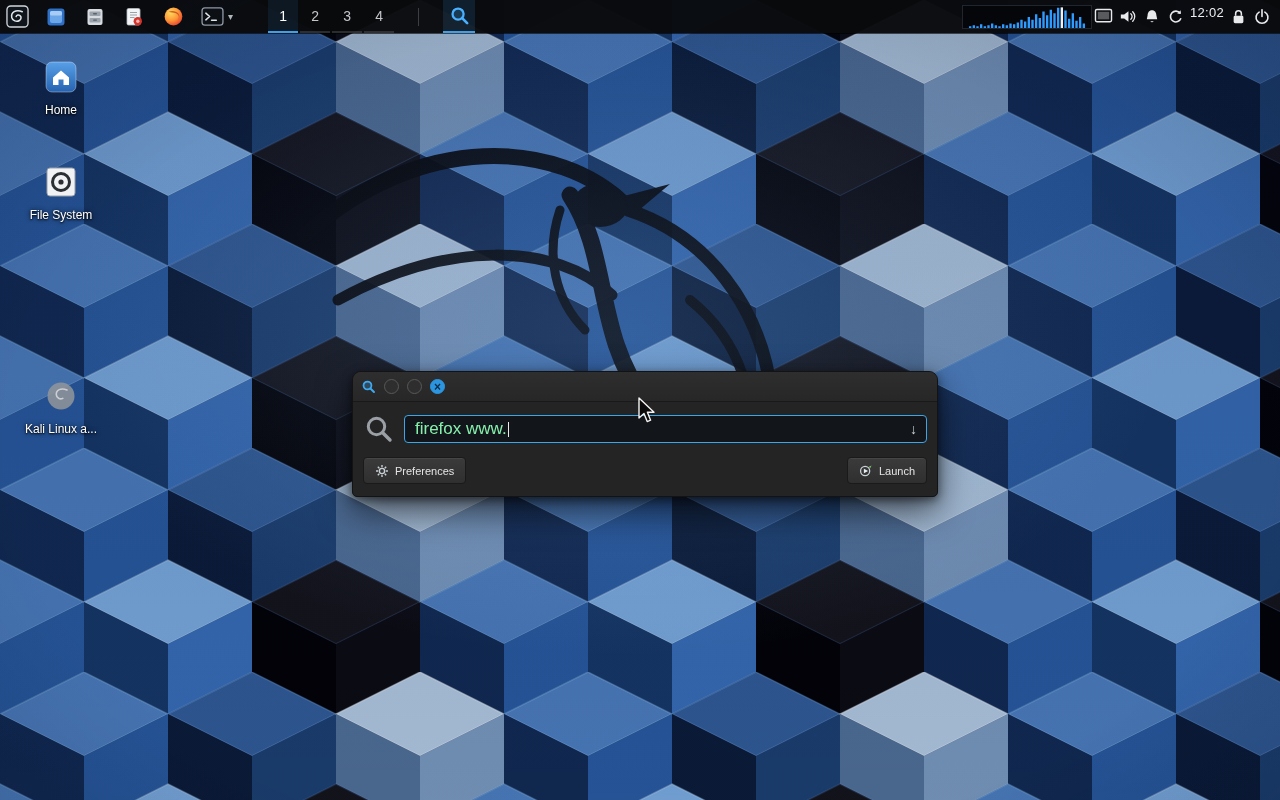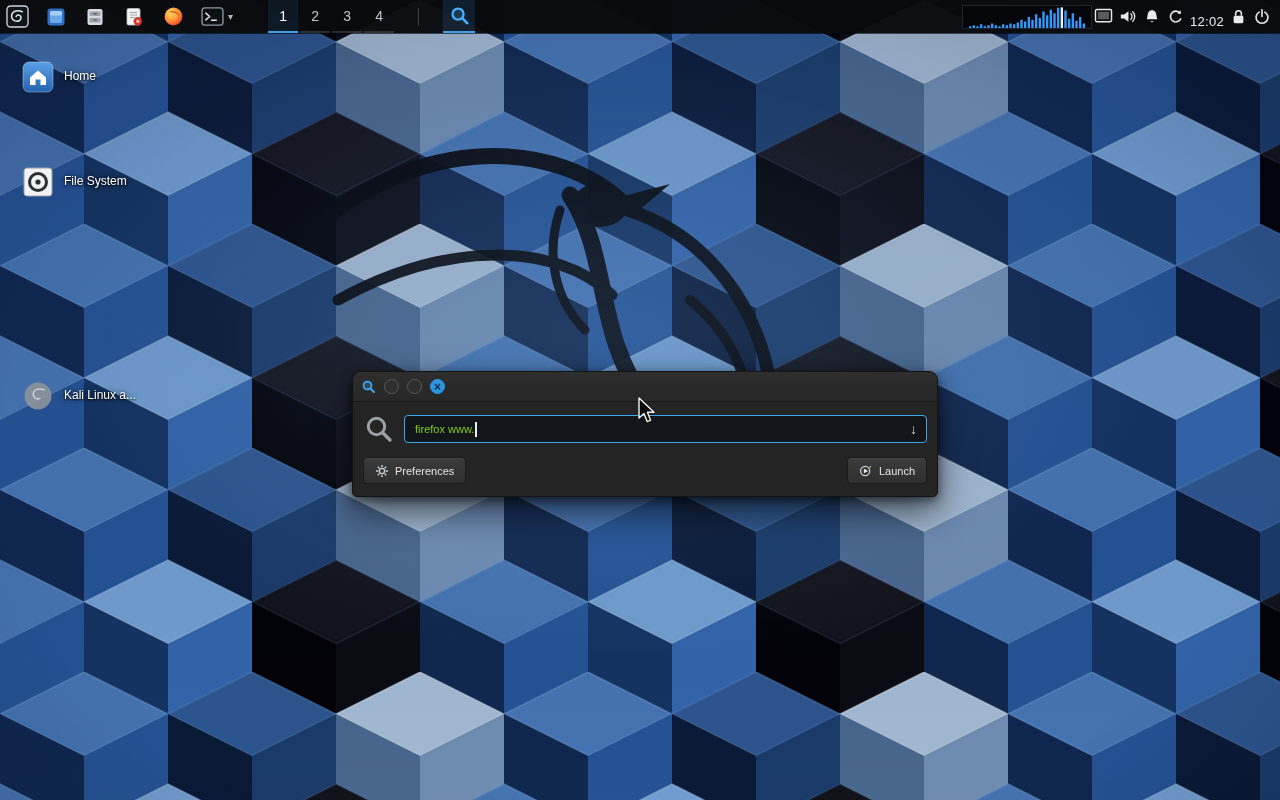--- a/index.html
+++ b/index.html
@@ -24,28 +24,28 @@
   .p-launcher { width:26px; height:26px; display:flex; align-items:center; justify-content:center; }
   .term-cell { display:flex; align-items:center; gap:3px; }
   .chev { color:#aeb6bd; font-size:10px; line-height:1; }
   .workspaces { display:flex; margin-left:22px; gap:2px; height:33px; }
   .ws { width:30px; height:33px; display:flex; align-items:center; justify-content:center;
         color:#c3c7cb; font-size:14px; border-bottom:2px solid rgba(255,255,255,.14); }
   .ws.active { color:#fff; border-bottom-color:#3f9fe8; background:rgba(63,159,232,.10); }
   .p-sep { width:1px; height:18px; background:#3b3f45; margin:0 11px; }
   .taskbtn { width:32px; height:33px; display:flex; align-items:center; justify-content:center;
              border-bottom:2px solid #3f9fe8; background:rgba(63,159,232,.14); }
-  .p-right { margin-left:auto; display:flex; align-items:flex-end; }
+  .p-right { margin-left:auto; display:flex; align-items:flex-start; }
   .tray-ic { width:24px; height:24px; display:flex; align-items:center; justify-content:center; }
   .clock { color:#eceff1; font-size:13px; letter-spacing:.3px; padding:0 2px; }
   .cpu { width:130px; height:24px; background:#04060a; border:1px solid rgba(60,70,85,.5); display:flex; }
 
   
   .dicon { position:absolute; left:21px; width:80px; z-index:5; display:flex;
-           align-items:center; gap:9px; }
+           flex-direction:column; align-items:center; gap:9px; }
   .dicon-img { height:36px; display:flex; align-items:flex-end; justify-content:center; }
   .dicon-label { font-size:12px; color:#fff; white-space:nowrap;
                  text-shadow:0 1px 2px #000, 0 0 5px rgba(0,0,0,.85); }
 
   
   #finder { position:absolute; left:352px; top:371px; width:586px; z-index:40;
             background:#242424; border:1px solid #131313; border-radius:9px 9px 5px 5px;
             box-shadow:0 14px 34px rgba(0,0,0,.6), 0 3px 10px rgba(0,0,0,.5); }
   .titlebar { height:30px; display:flex; align-items:center; gap:8px; padding:0 8px;
               background:linear-gradient(#2e2e2e,#272727); border-bottom:1px solid #191919;
@@ -54,21 +54,21 @@
   .t-btn { width:15px; height:15px; border-radius:50%; display:flex; align-items:center;
            justify-content:center; flex:0 0 auto; }
   .t-btn.plain { background:#2e2e2e; border:1px solid #585858; }
   .t-btn.close { background:#2c95e0; border:1px solid #2c95e0; color:#0b2c45;
                  font-size:12px; font-weight:bold; line-height:1; }
   .f-body { padding:12px 10px; }
   .row1 { display:flex; align-items:center; gap:9px; }
   .big-search { width:32px; display:flex; justify-content:center; }
   .search-input { flex:1; height:28px; background:#121519; border:1px solid #3ca6e8;
                   border-radius:4px; display:flex; align-items:center; padding-left:10px; }
-  .sv { color:#84cc16; font-size:11px; }
+  .sv { color:#86efac; font-size:17px; }
   .caret { width:1.5px; height:15px; background:#ececec; margin-left:1px; }
   .combo { margin-left:auto; padding:0 9px; color:#cfd4d9; font-size:14px; }
   .row2 { display:flex; justify-content:space-between; margin-top:13px; }
   .fbtn { height:27px; padding:0 11px; display:flex; align-items:center; gap:6px;
           background:linear-gradient(#3b3b3b,#2f2f2f); border:1px solid #1a1a1a;
           border-radius:4px; color:#e4e4e4; font-size:11px;
           box-shadow:inset 0 1px 0 rgba(255,255,255,.06); }
 
   #cursor { position:absolute; left:637px; top:397px; z-index:100; pointer-events:none; }
 </style>

